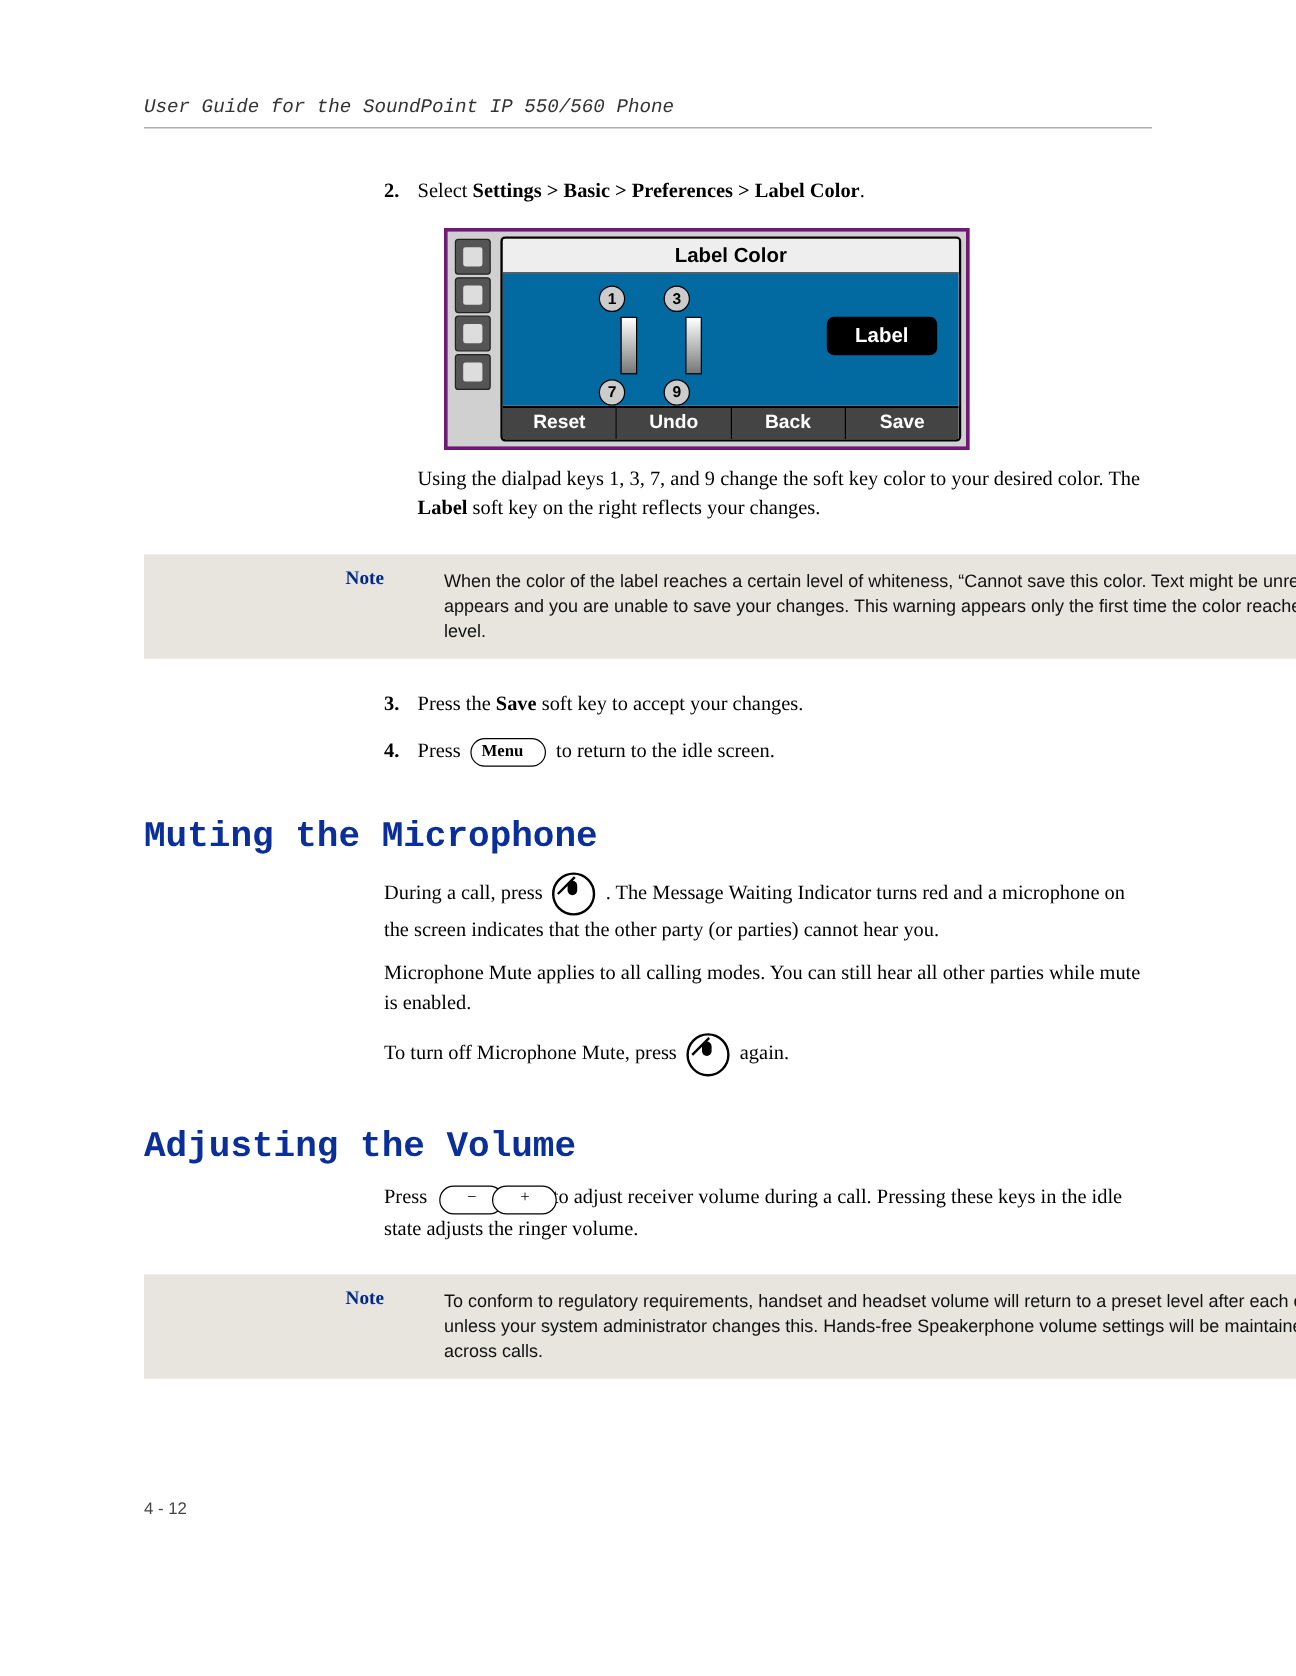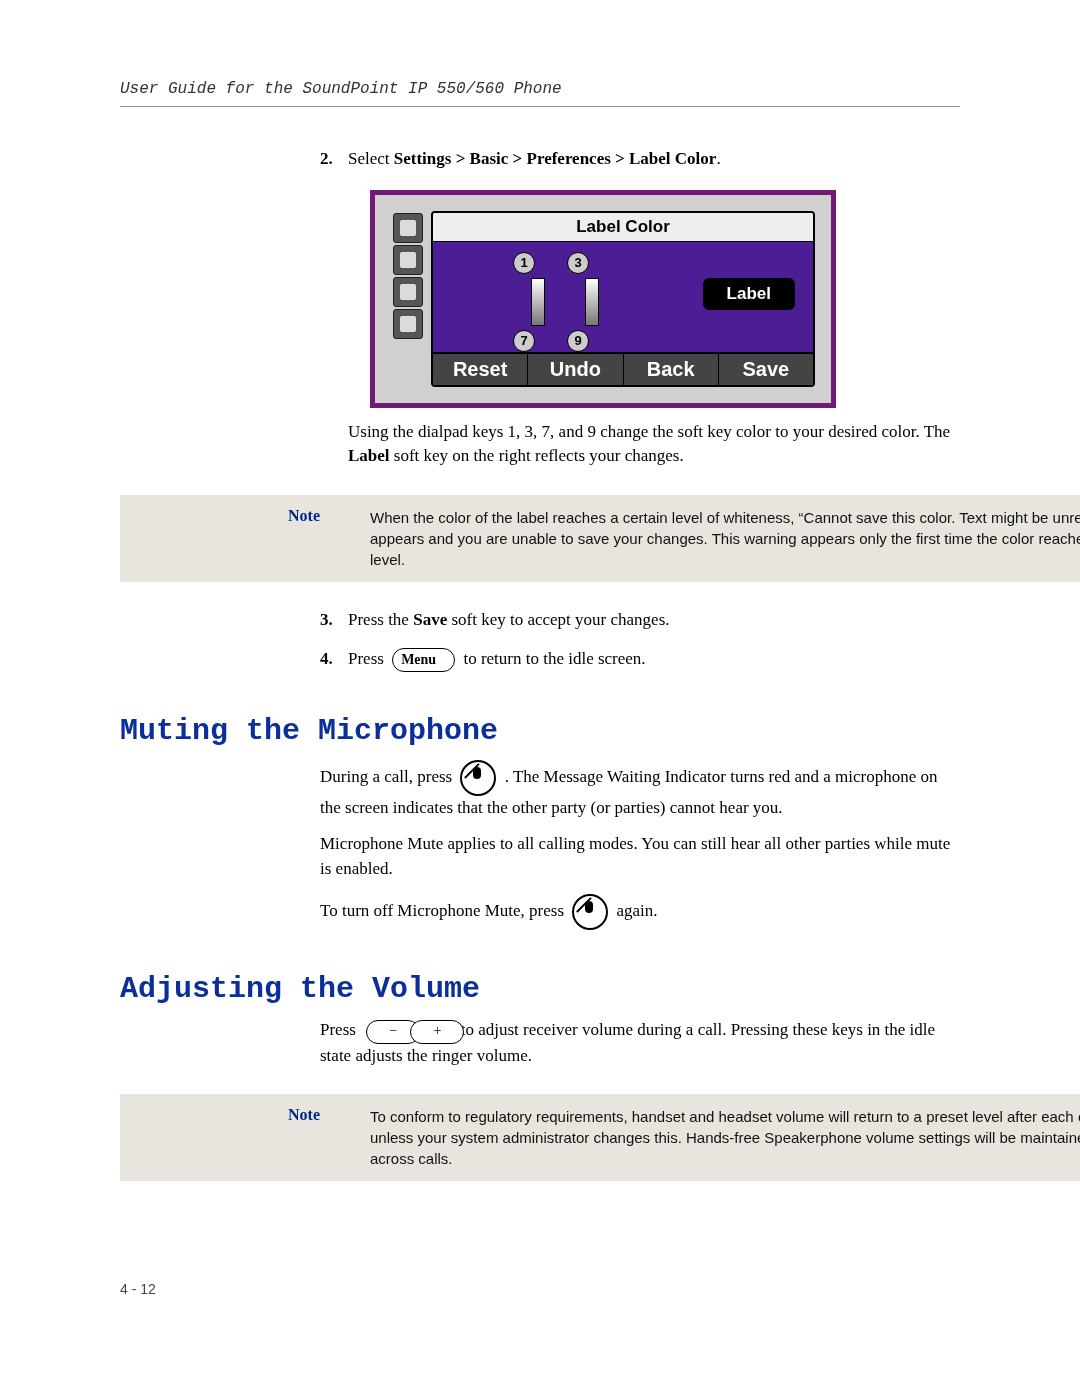--- a/index.html
+++ b/index.html
@@ -38,23 +38,23 @@
   }
   .step-text {
     flex: 1;
   }
   .bold { font-weight: bold; }
   .screen-img {
     margin: 18px 0 12px 50px;
   }
   .screen-outer {
     display:inline-block;
-    border:5px solid #701a75;
+    border:3px solid #701a75;
     background:#d0d0d0;
-    padding:16px;
+    padding:4px;
   }
   .screen-sidebar {
     display:inline-block;
     vertical-align:top;
     width:36px;
   }
   .side-icon {
     width:28px;height:28px;
     background:#555;
     border:1px solid #222;
@@ -83,21 +83,21 @@
     text-align:center;
     font-family: Arial, sans-serif;
     font-weight:bold;
     border-bottom:1px solid #000;
     padding:4px 0;
     font-size:17px;
   }
   .screen-body {
     height:110px;
     position:relative;
-    background:#4c1d95;
+    background:#0369a1;
   }
   .slider-area {
     position:absolute;
     left:80px; top:10px;
     width:110px;
   }
   .slider-num {
     display:inline-block;
     width:20px;height:20px;
     border:1px solid #000;
@@ -136,21 +136,21 @@
   }
   .softkey {
     flex:1;
     text-align:center;
     font-family:Arial;
     font-weight:bold;
     background:#444;
     color:#fff;
     padding:4px 0;
     border-right:1px solid #000;
-    font-size:20px;
+    font-size:16px;
   }
   .softkey:last-child{border-right:none;}
   .para {
     font-size:17px;
     line-height:1.45;
     margin:12px 0 0 0;
   }
   .note-block {
     display:flex;
     background:#e8e5de;

